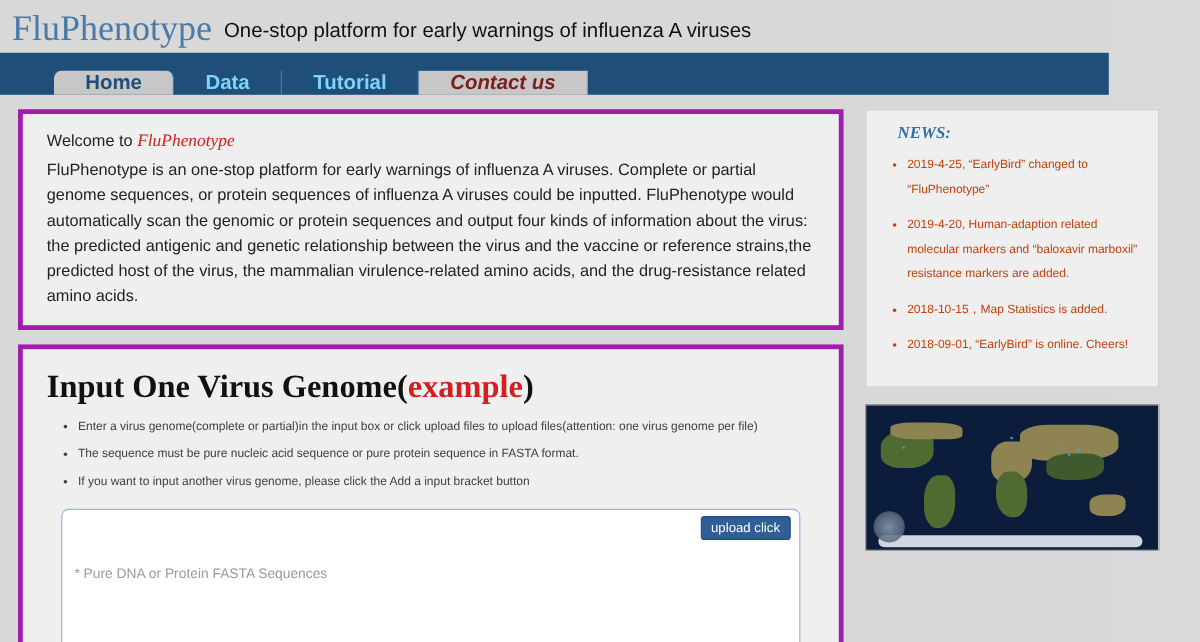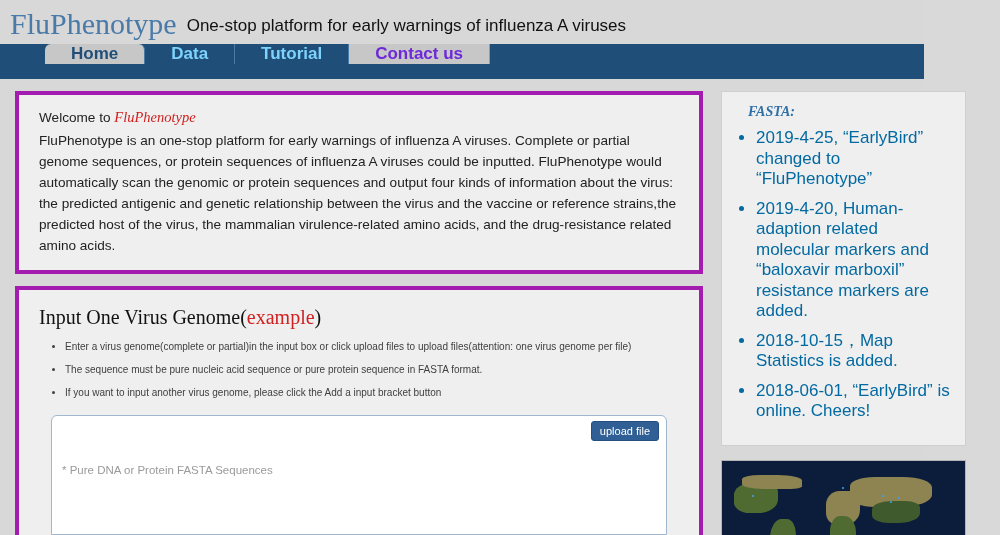--- a/index.html
+++ b/index.html
@@ -42,43 +42,44 @@
     padding-left: 10px;
     padding-bottom: 8px;
     font-family: "Liberation Sans", sans-serif;
   }
 
   
   .navbar {
     height: 35px;
     background: #1f4e79;
     display: flex;
-    align-items: flex-start;
+    align-items: flex-end;
     box-sizing: border-box;
   }
   .nav-spacer {
     width: 45px;
     background: #d8d8d8;
   }
   .nav-item {
     color: #7dd3fc;
     font-size: 17px;
     font-weight: bold;
     display: flex;
     align-items: center;
     justify-content: center;
     padding: 0 26px;
     border-right: 1px solid #4a7aa8;
     cursor: pointer;
     white-space: nowrap;
   }
   .nav-item.active {
     background: #c7c7c7;
-    color: #6d28d9;
+    color: #7f1d1d;
     border-right: 1px solid #9a9a9a;
+    font-style: italic;
   }
   .nav-item.home {
     background: #c7c7c7;
     color: #1f4e79;
     border-radius: 6px 6px 0 0;
   }
   .nav-tail {
     flex: 1;
     background: #1f4e79;
   }
@@ -120,22 +121,22 @@
     font-style: italic;
     font-family: "Liberation Serif", serif;
     font-size: 14.5px;
   }
 
   .input-panel {
     padding: 14px 20px 0 20px;
     min-height: 280px;
   }
   .input-title {
-    font-size: 20px;
-    font-weight: normal;
+    font-size: 27px;
+    font-weight: bold;
     color: #111;
     font-family: "Liberation Serif", serif;
     margin: 2px 0 8px 0;
   }
   .example-link {
     color: #d02020;
     text-decoration: none;
     cursor: pointer;
   }
   .input-list {
@@ -191,22 +192,22 @@
     color: #2f6fa8;
     font-style: italic;
     font-weight: bold;
     font-size: 14px;
     margin: 2px 0 8px 14px;
     font-family: "Liberation Serif", serif;
   }
   .news-list {
     margin: 0;
     padding-left: 22px;
-    font-size: 17px;
-    color: #0369a1;
+    font-size: 10px;
+    color: #c2410c;
     line-height: 20.5px;
   }
   .news-list li {
     margin-bottom: 9px;
   }
 
   
   .map-box {
     margin-top: 14px;
     height: 122px;
@@ -286,35 +287,35 @@
           <span>Input One Virus Genome(</span><a class="example-link">example</a><span>)</span>
         </div>
         <ul class="input-list">
           <li>Enter a virus genome(complete or partial)in the input box or click upload files to upload files(attention: one virus genome per file)</li>
           <li>The sequence must be pure nucleic acid sequence or pure protein sequence in FASTA format.</li>
           <li>If you want to input another virus genome, please click the Add a input bracket button</li>
         </ul>
 
         <div class="textarea-wrap">
           <div class="textarea-placeholder">* Pure DNA or Protein FASTA Sequences</div>
-          <div class="upload-btn">upload file</div>
+          <div class="upload-btn">upload click</div>
         </div>
       </div>
 
     </div>
 
     <div class="right-col">
 
       <div class="news-panel">
-        <div class="news-title">FASTA:</div>
+        <div class="news-title">NEWS:</div>
         <ul class="news-list">
           <li>2019-4-25, “EarlyBird” changed to “FluPhenotype”</li>
           <li>2019-4-20, Human-adaption related molecular markers and “baloxavir marboxil” resistance markers are added.</li>
           <li>2018-10-15，Map Statistics is added.</li>
-          <li>2018-06-01, “EarlyBird” is online. Cheers!</li>
+          <li>2018-09-01, “EarlyBird” is online. Cheers!</li>
         </ul>
       </div>
 
       <div class="map-box">
         <div class="map-ocean"></div>
 
         <div class="land green" style="left:12px; top:22px; width:44px; height:30px;"></div>
         <div class="land tan" style="left:20px; top:14px; width:60px; height:14px; border-radius:30% 40% 20% 35%;"></div>
         <div class="land green" style="left:48px; top:58px; width:26px; height:44px; border-radius:45% 35% 50% 40%;"></div>
         <div class="land tan" style="left:104px; top:30px; width:34px; height:34px;"></div>

